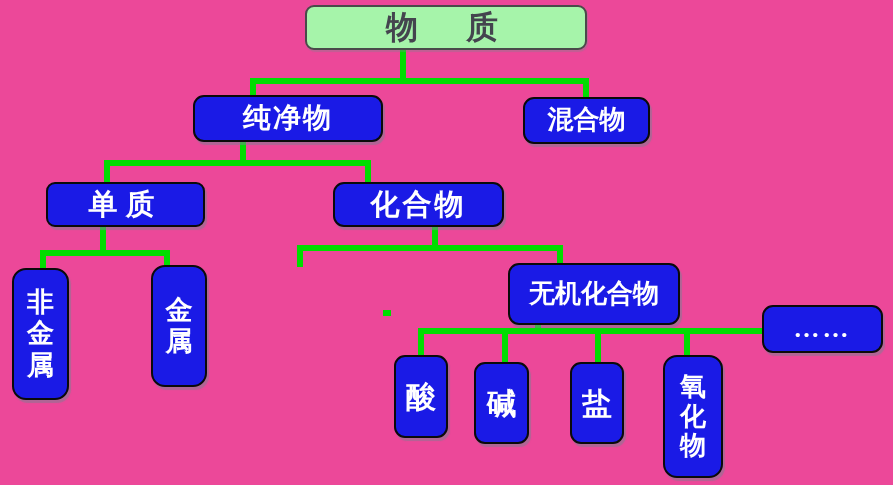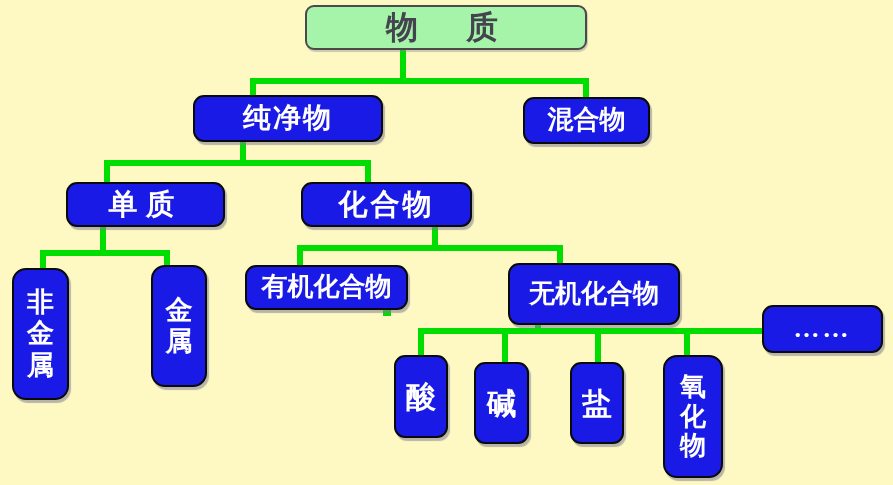--- a/index.html
+++ b/index.html
@@ -1,17 +1,17 @@
 <!DOCTYPE html>
 <html><head>
 <meta charset="utf-8">
 <style>
   html,body{margin:0;padding:0;background:#ffffff;}
   #stage{
-    position:relative;width:893px;height:485px;background:#fef9c3;overflow:hidden;
+    position:relative;width:893px;height:485px;background:#ec4899;overflow:hidden;
     font-family:"Liberation Serif","DejaVu Serif",serif;
   }
   .seg{position:absolute;background:#00dd00;}
   .node{
     position:absolute;display:flex;align-items:center;justify-content:center;
     background:#1a1ae6;color:#ffffff;border:2px solid #0a0a0a;border-radius:11px;
     font-weight:bold;box-sizing:border-box;text-align:center;
     box-shadow:2px 3px 1px rgba(125,125,145,0.55);
     line-height:1.1;
   }
@@ -55,32 +55,31 @@
   <div class="seg" style="left:502px;top:328px;width:6px;height:36px;"></div>
   <div class="seg" style="left:595px;top:328px;width:6px;height:36px;"></div>
   <div class="seg" style="left:684px;top:328px;width:6px;height:29px;"></div>
 
   <div class="root-node" style="left:305px;top:5px;width:282px;height:45px;font-size:32px;">物　质</div>
 
   <div class="node" style="left:155px;top:95px;width:190px;height:47px;font-size:28px;letter-spacing:2px;margin-left:38px;">纯净物</div>
 
   <div class="node" style="left:523px;top:97px;width:127px;height:47px;font-size:26px;">混合物</div>
 
-  <div class="node" style="left:66px;top:182px;width:159px;height:45px;font-size:29px;letter-spacing:8px;">单质</div>
+  <div class="node" style="left:46px;top:182px;width:159px;height:45px;font-size:29px;letter-spacing:8px;border-radius:9px;">单质</div>
 
-  <div class="node" style="left:301px;top:182px;width:171px;height:45px;font-size:29px;letter-spacing:3px;">化合物</div>
+  <div class="node" style="left:333px;top:182px;width:171px;height:45px;font-size:29px;letter-spacing:3px;">化合物</div>
 
   <div class="node tall" style="left:12px;top:268px;width:57px;height:132px;font-size:27px;">非
 金
 属</div>
 
   <div class="node tall" style="left:151px;top:265px;width:56px;height:122px;font-size:27px;">金
 属</div>
 
-  <div class="node" style="left:245px;top:265px;width:163px;height:45px;font-size:26px;">有机化合物</div>
 
   <div class="node" style="left:508px;top:263px;width:172px;height:62px;font-size:26px;">无机化合物</div>
 
   <div class="node" style="left:394px;top:355px;width:54px;height:83px;font-size:30px;">酸</div>
 
   <div class="node" style="left:474px;top:362px;width:55px;height:82px;font-size:30px;">碱</div>
 
   <div class="node" style="left:570px;top:362px;width:54px;height:82px;font-size:30px;">盐</div>
 
   <div class="node tall" style="left:663px;top:355px;width:60px;height:123px;font-size:26px;">氧

